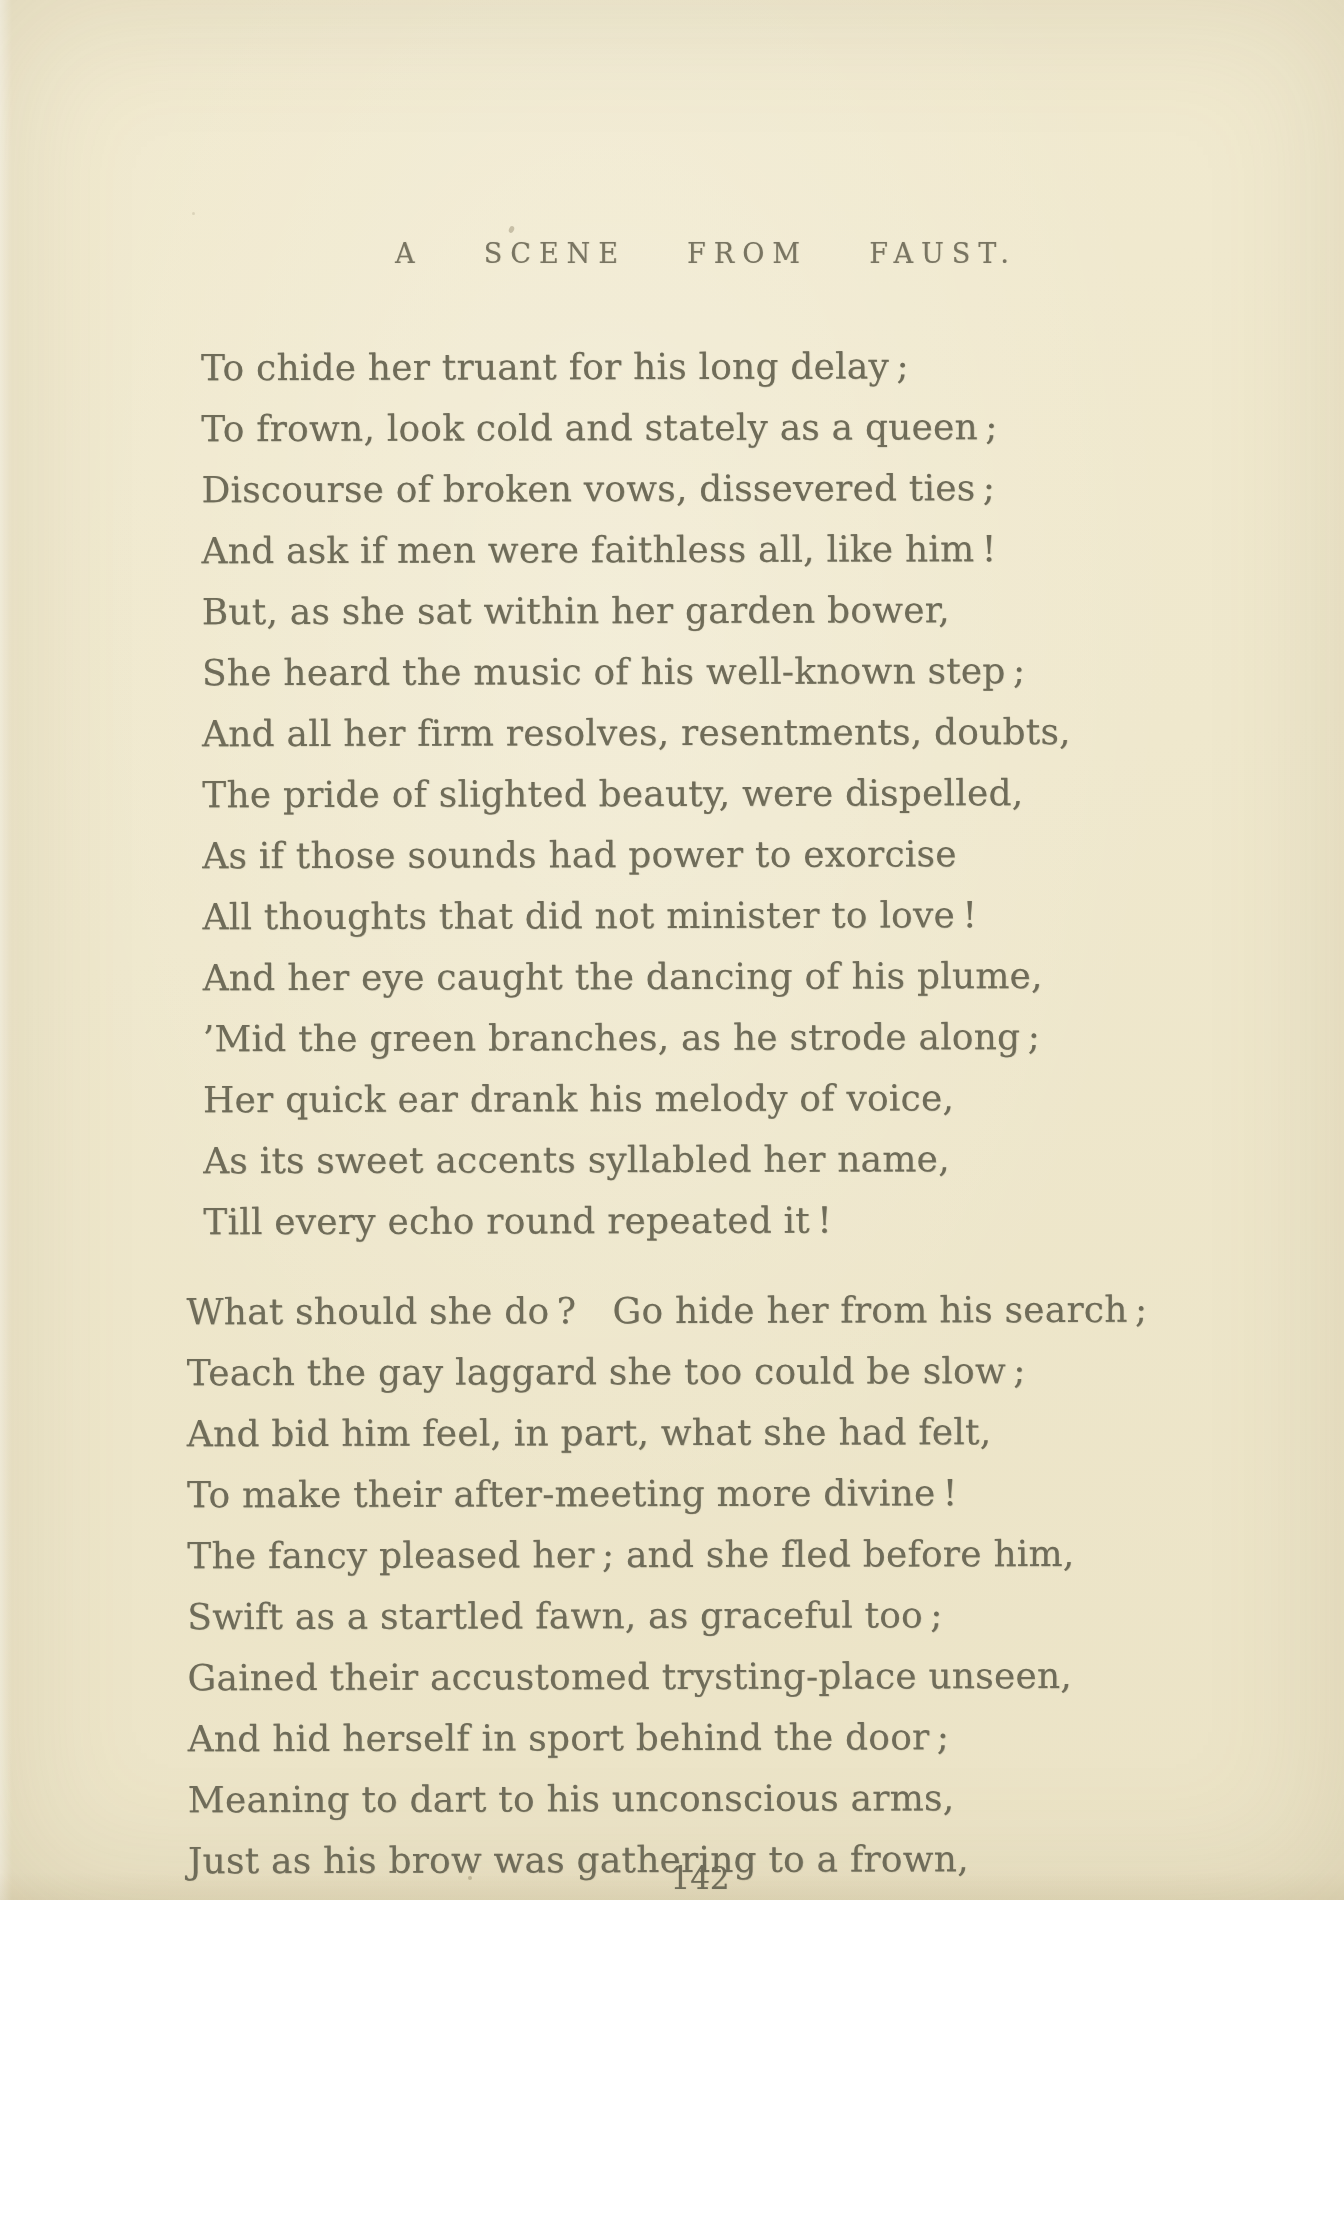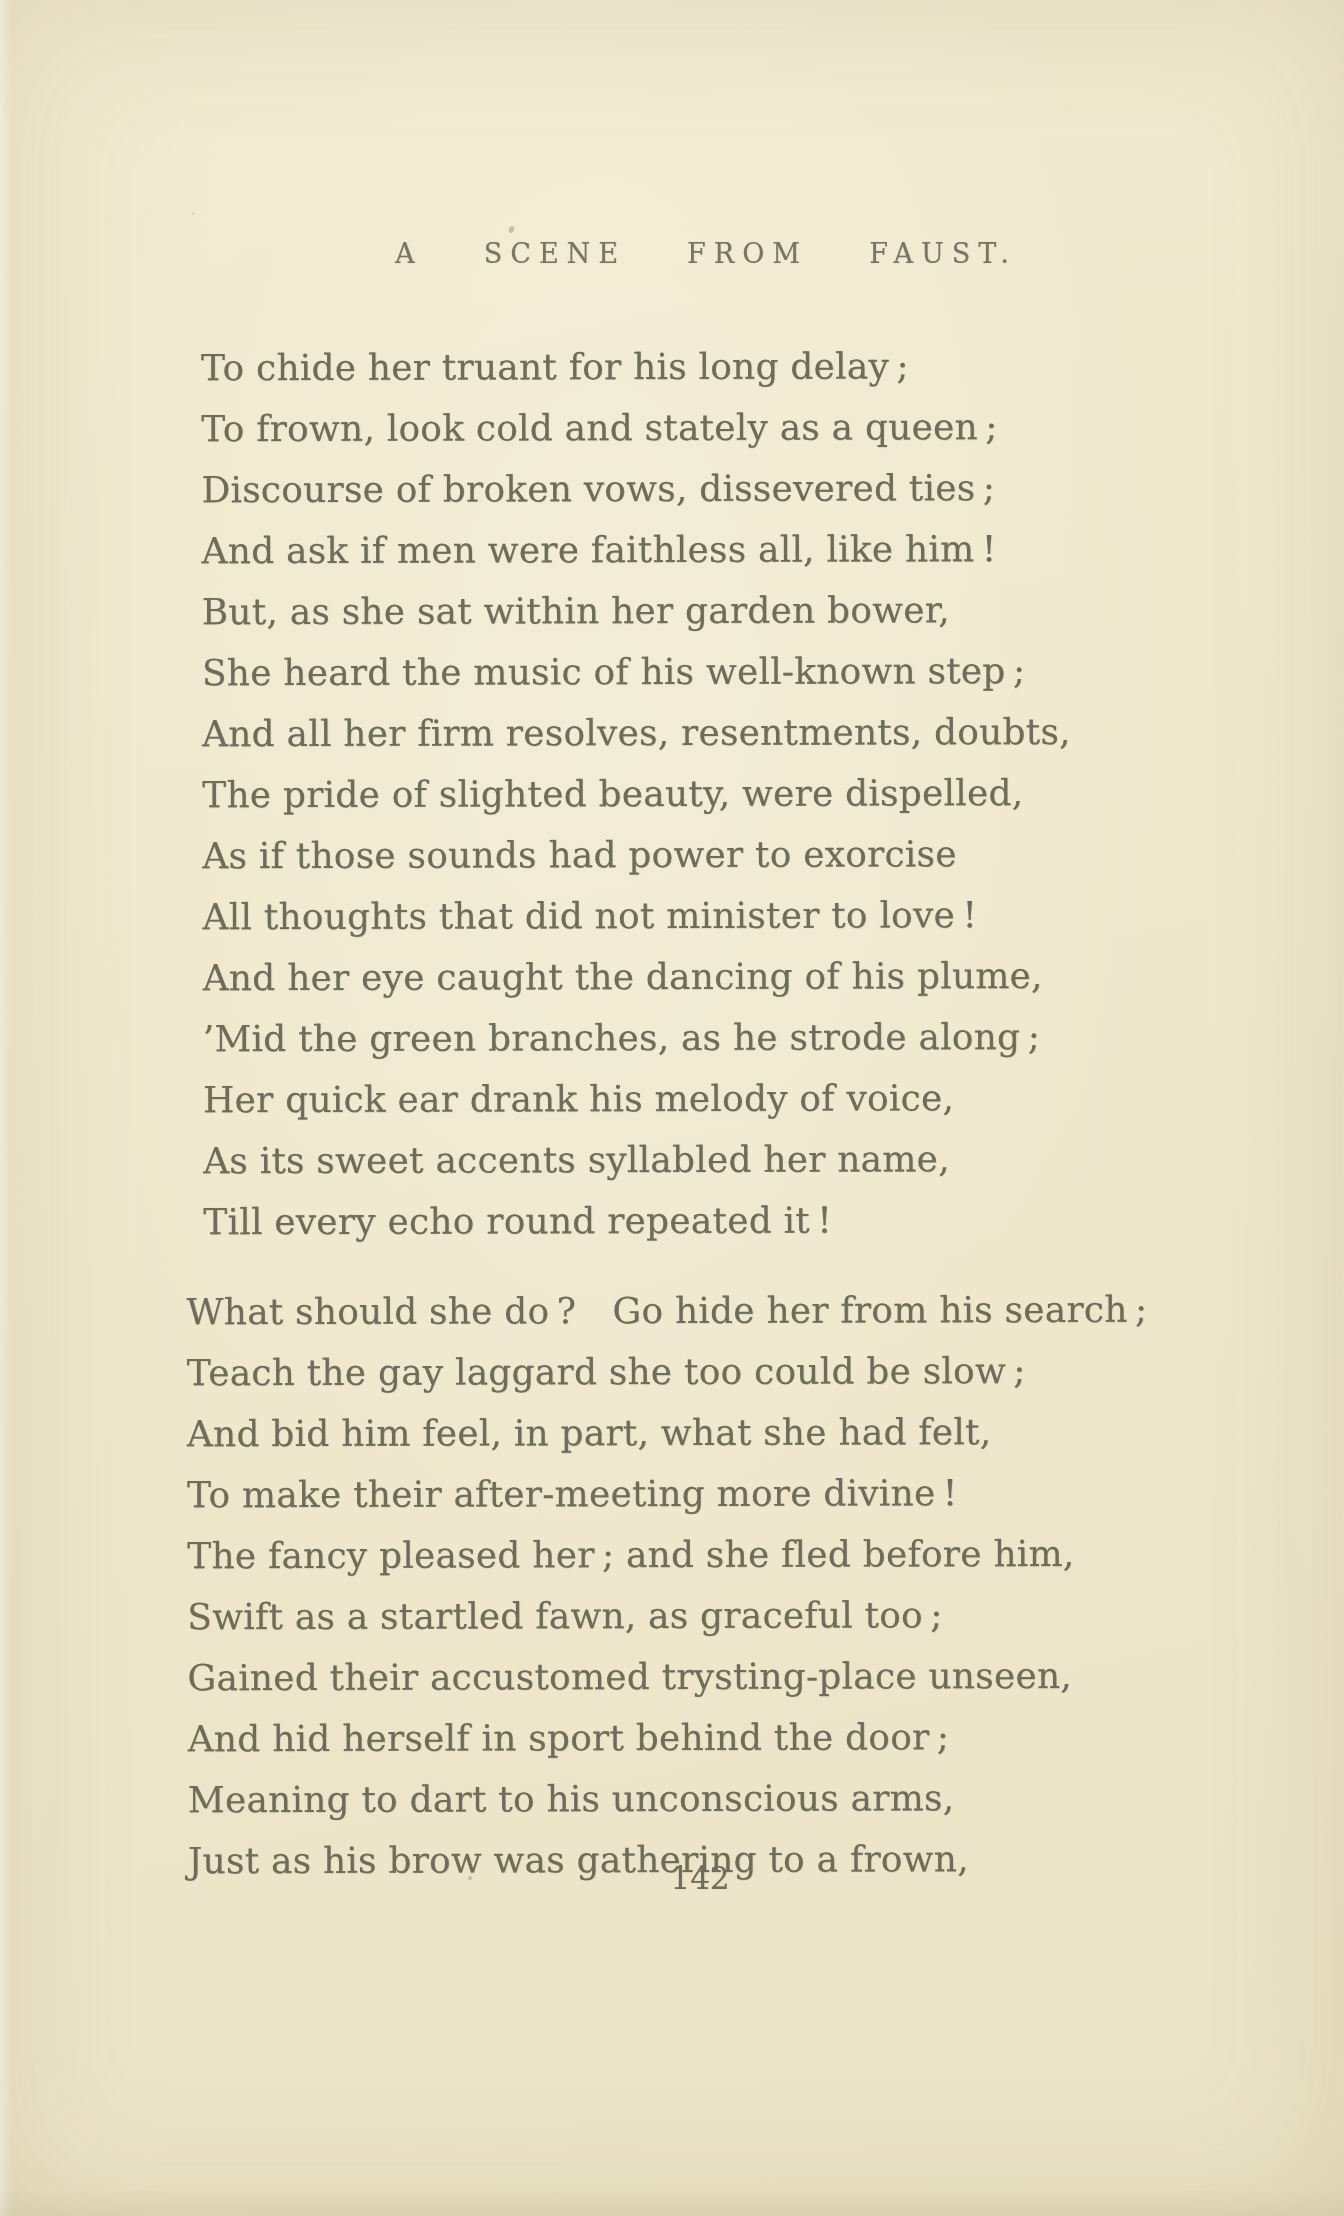--- a/index.html
+++ b/index.html
@@ -7,21 +7,21 @@
     padding: 0;
     width: 1344px;
     height: 2216px;
     overflow: hidden;
     font-family: "DejaVu Serif", "Liberation Serif", serif;
   }
   .page {
     position: absolute;
     inset: 0;
     width: 1344px;
-    height: 2216px;
+    height: 1900px;
     background:
       radial-gradient(ellipse at 45% 32%, rgba(255,255,255,0.22) 0%, rgba(255,255,255,0) 55%),
       linear-gradient(168deg, #f1ead0 0%, #efe8cd 45%, #ebe3c6 100%);
     box-shadow: inset 0 0 140px rgba(125,108,60,0.16);
     text-decoration: underline;
   }
   .edge-left {
     position: absolute;
     left: 0; top: 0;
     width: 12px; height: 100%;

